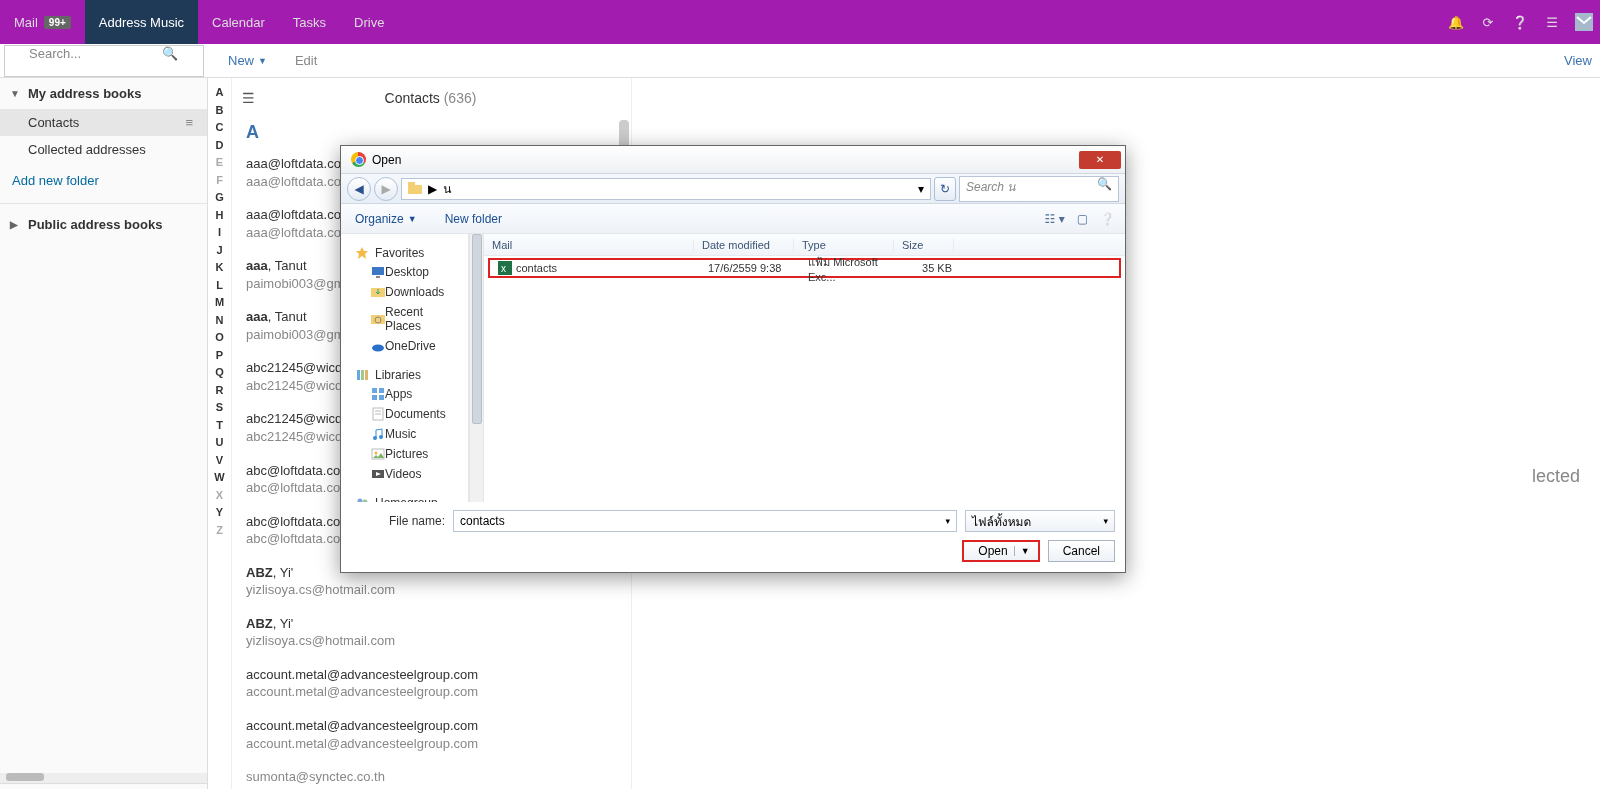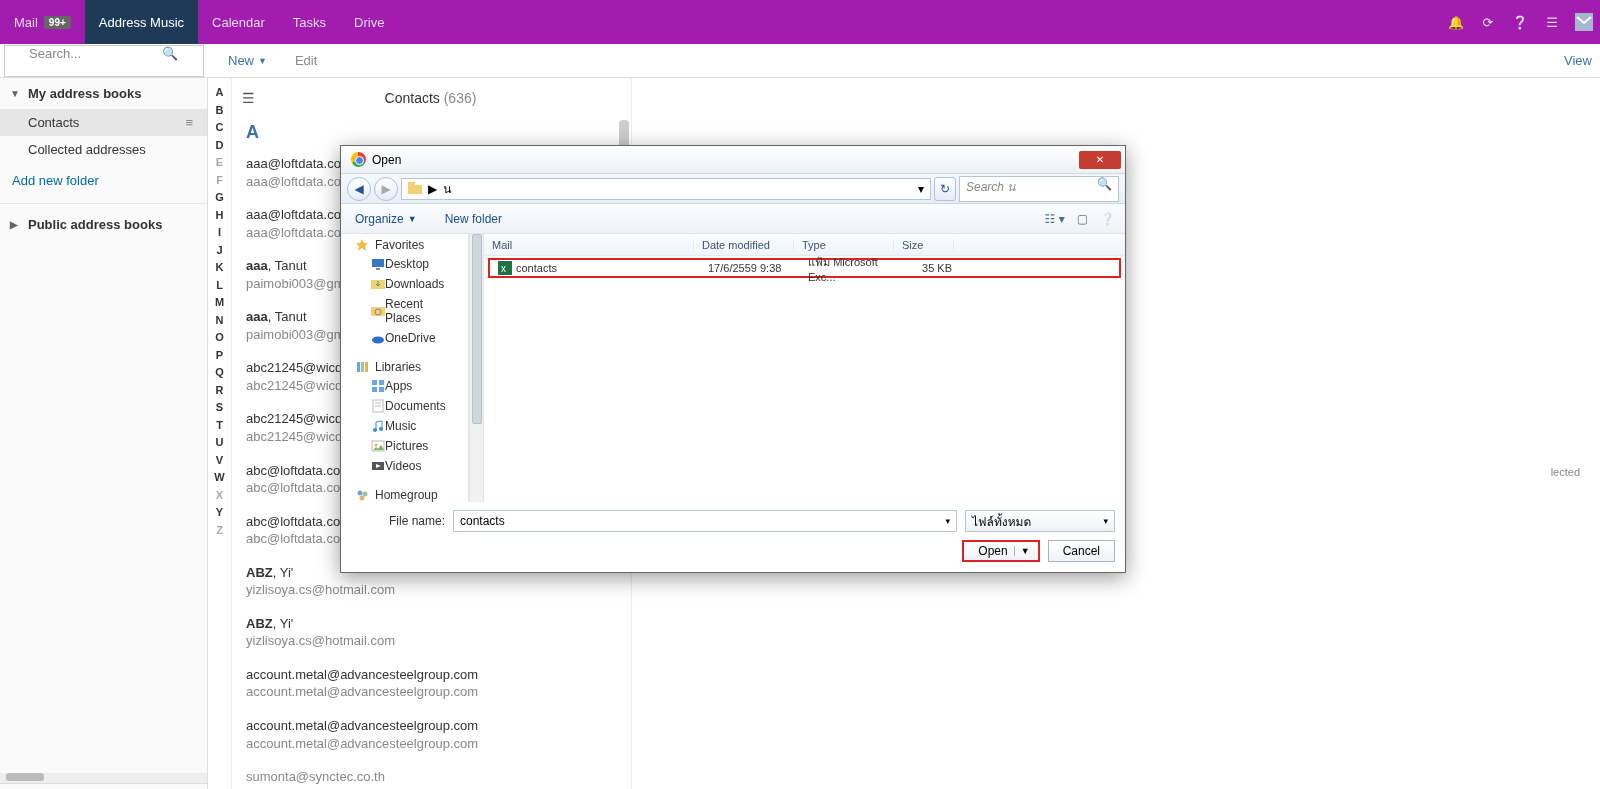--- a/index.html
+++ b/index.html
@@ -38,37 +38,37 @@
   .contacts-head{height:40px;display:flex;align-items:center;padding:0 10px;font-size:14px;color:#333}
   .contacts-head .count{color:#888}
   .contacts-head .ico{margin-right:130px;color:#555;cursor:pointer}
   .big-letter{color:#3b73af;font-size:18px;font-weight:bold;padding:4px 14px}
   .ctc{padding:8px 14px;font-size:13px;line-height:1.35}
   .ctc .n{color:#333}
   .ctc .n b{font-weight:bold}
   .ctc .m{color:#888}
   .cscroll{position:absolute;right:2px;top:42px;width:10px;height:120px;background:#ccc;border-radius:4px}
   .col-detail{flex:1;background:#fff;position:relative}
-  .sel-msg{position:absolute;right:20px;top:388px;color:#888;font-size:11px}
+  .sel-msg{position:absolute;right:20px;top:388px;color:#888;font-size:18px}
   
   .dlg{position:absolute;left:340px;top:145px;width:786px;border:1px solid #666;background:#fff;box-shadow:0 5px 20px rgba(0,0,0,.4);font-size:12px}
   .dlg-title{height:28px;background:linear-gradient(#fff,#eef1f4);display:flex;align-items:center;padding:0 4px;border-bottom:1px solid #d0d7de}
   .dlg-title .chrome{width:15px;height:15px;border-radius:50%;margin:0 6px;background:conic-gradient(#ea4335 0 120deg,#34a853 120deg 240deg,#fbbc05 240deg 360deg);position:relative}
   .dlg-title .chrome:after{content:"";position:absolute;left:4px;top:4px;width:7px;height:7px;border-radius:50%;background:#4285f4;border:1px solid #fff}
   .dlg-close{margin-left:auto;width:42px;height:18px;background:#c43b2f;border-radius:2px;color:#fff;display:flex;align-items:center;justify-content:center;font-size:10px;cursor:pointer}
   .dlg-nav{height:30px;background:linear-gradient(#f5f8fc,#e8eef6);border-bottom:1px solid #d0d7e0;display:flex;align-items:center;padding:0 6px;gap:3px}
   .navbtn{width:24px;height:24px;border:1px solid #adc0d8;border-radius:12px;background:linear-gradient(#fff,#e5ecf5);display:flex;align-items:center;justify-content:center;font-size:12px;color:#28518e;cursor:pointer}
   .pathbar{flex:1;height:22px;border:1px solid #b7c5d6;background:#fff;display:flex;align-items:center;padding:0 6px;gap:6px}
   .dlg-search{width:160px;height:26px;border:1px solid #b7c5d6;background:#fff;display:flex;padding:0 6px;color:#888;font-style:italic}
   .dlg-search .mag{margin-left:auto;color:#4f76aa;font-style:normal}
   .dlg-tb{height:30px;border-bottom:1px solid #e1e6ec;background:linear-gradient(#fafcff,#eef2f7);display:flex;align-items:center;padding:0 10px}
   .tb-link{color:#1b4e8f;display:flex;align-items:center;gap:4px;cursor:pointer;padding:4px 4px}
   .tb-right{margin-left:auto;display:flex;align-items:center;gap:12px;color:#4f6f99}
   .dlg-body{display:flex;height:268px}
-  .dlg-side{width:128px;border-right:1px solid #e1e6ec;overflow:auto;padding:0 0}
+  .dlg-side{width:128px;border-right:1px solid #e1e6ec;overflow:auto;padding:8px 0}
   .dlg-side .grp{padding:4px 6px 2px 14px;color:#333;display:flex;align-items:center;gap:6px}
   .dlg-side .grp svg,.dlg-side .it svg{flex-shrink:0}
   .dlg-side .it{padding:3px 6px 3px 30px;color:#333;display:flex;align-items:center;cursor:pointer}
   .sscroll{width:15px;background:#f1f1f1;border-left:1px solid #e5e5e5;border-right:1px solid #e5e5e5;position:relative}
   .sscroll .th{position:absolute;left:2px;top:0;width:10px;height:190px;background:#cfd6dd;border:1px solid #b7c0c9;border-radius:2px}
   .dlg-files{flex:1;position:relative}
   .fhdr{height:22px;border-bottom:1px solid #e5ebf2;display:flex;align-items:center;font-size:11px;color:#3b5373;background:linear-gradient(#fbfdff,#f0f4f9)}
   .fhdr div{padding:0 8px;border-right:1px solid #e5ebf2}
   .frow{height:20px;display:flex;align-items:center;font-size:11px;color:#333;border:2px solid #d22;margin:2px 4px 0 4px}
   .frow div{padding:0 8px}

